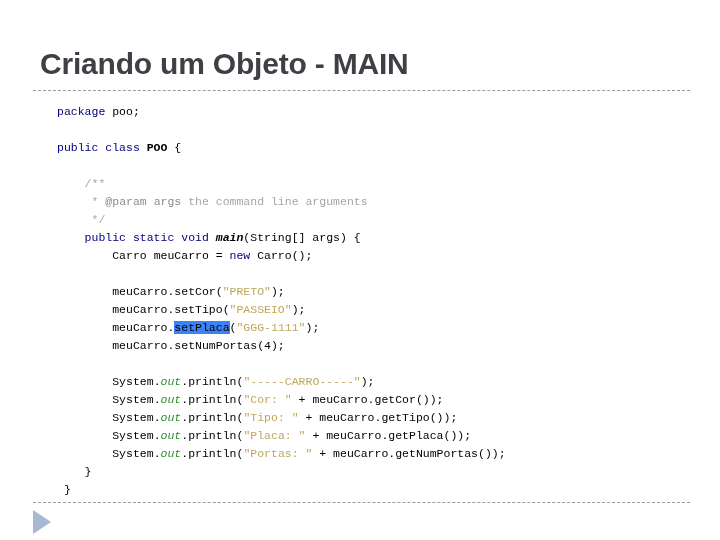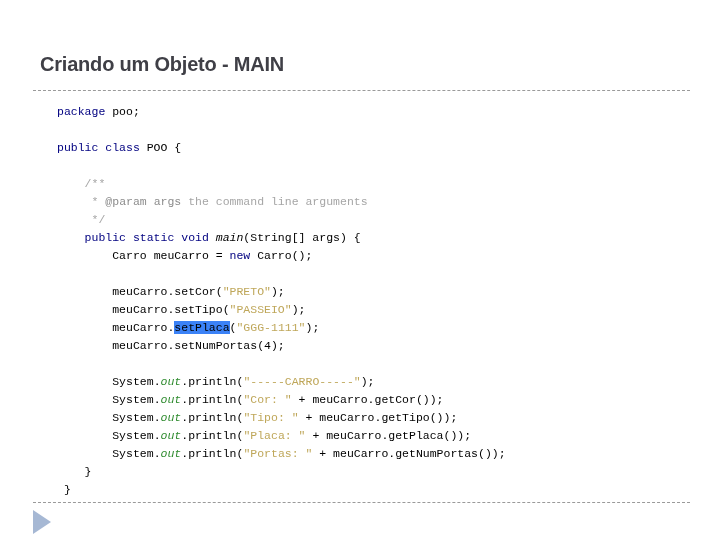--- a/index.html
+++ b/index.html
@@ -23,21 +23,21 @@
     background: #ffffff;
   }
 
   
   .title {
     position: absolute;
     left: 40px;
     top: 47px;
     width: 650px;
     font-family: "Liberation Sans", sans-serif;
-    font-size: 20px;
+    font-size: 30px;
     font-weight: bold;
     color: #3f3f46;
     letter-spacing: -0.2px;
     line-height: 34px;
     white-space: nowrap;
   }
 
   
   .rule {
     position: absolute;
@@ -75,22 +75,22 @@
   }
   .code .line {
     height: 18px;
     white-space: pre;
   }
   .code .line.blank { height: 18px; }
 
   
   .kw   { color: #000080; }          
   .plain{ color: #000000; }
-  .cls  { color: #000000; font-weight: normal; }      
-  .mth  { color: #000000; font-weight: normal; font-style: italic; margin-top: 20px; } 
+  .cls  { color: #000000; font-weight: bold; }      
+  .mth  { color: #000000; font-weight: bold; font-style: italic; margin-top: 20px; } 
   .cmt  { color: #a6a6a6; }          
   .cmtb { color: #8c8c8c; font-weight: normal; }      
   .str  { color: #bfa75a; }          
   .fld  { color: #2e8b2e; font-style: italic; }     
   .hl   { background: #3b82f6; }     
 </style>
 </head>
 <body>
 
 <div class="slide">

